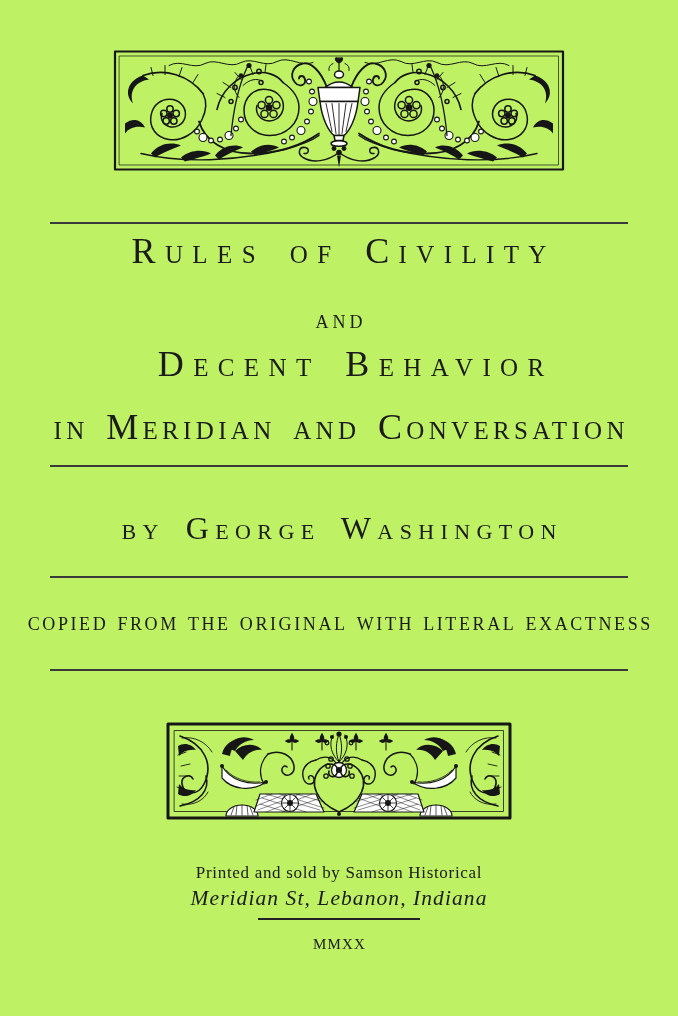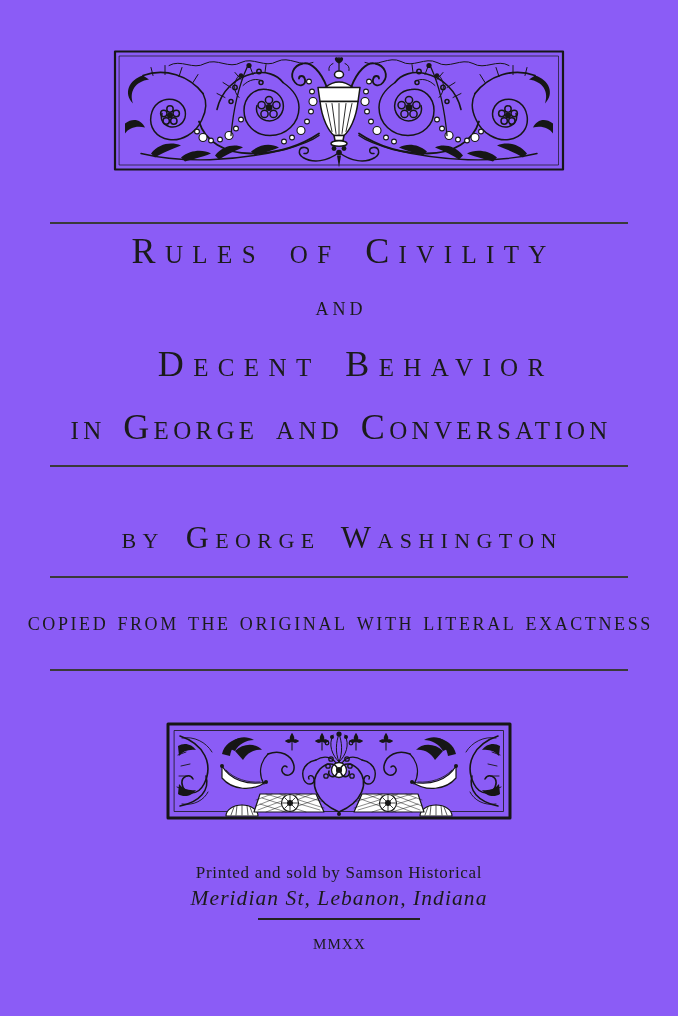--- a/index.html
+++ b/index.html
@@ -1,32 +1,32 @@
 <!DOCTYPE html>
 <html><head>
 <meta charset="utf-8">
 <style>
   html, body { margin: 0; padding: 0; background: #ffffff; }
   .page {
     position: relative;
     width: 678px; height: 1016px;
     margin: 0 auto;
-    background: #8b5cf6;
+    background: #bef264;
     font-family: "Liberation Serif", "DejaVu Serif", serif;
     color: #1b1b1b;
     overflow: hidden;
   }
   .txt { position: absolute; left: 0; width: 678px; text-align: center; white-space: nowrap; }
   .smallcaps { font-variant: small-caps; }
 
   .t1 { top: 233px; font-size: 36px; line-height: 36px; letter-spacing: .26em; text-indent: .26em; word-spacing: .18em; }
-  .conj { top: 294px; font-size: 26px; line-height: 26px; letter-spacing: .15em; text-indent: .15em; }
+  .conj { top: 307px; font-size: 26px; line-height: 26px; letter-spacing: .15em; text-indent: .15em; }
   .t2 { top: 346px; font-size: 36px; line-height: 36px; letter-spacing: .26em; text-indent: .26em; word-spacing: .18em; margin-left: 12px; }
   .t3 { top: 409px; font-size: 36px; line-height: 36px; letter-spacing: .12em; text-indent: .12em; word-spacing: .12em; }
-  .byline { top: 512px; font-size: 32px; line-height: 32px; letter-spacing: .2em; text-indent: .2em; word-spacing: .2em; margin-top: 9px; }
+  .byline { top: 512px; font-size: 32px; line-height: 32px; letter-spacing: .2em; text-indent: .2em; word-spacing: .2em; }
   .tagline { top: 609px; font-size: 26px; line-height: 26px; letter-spacing: .1em; text-indent: .1em; }
 
   .imprint-publisher { top: 861px; font-size: 17px; line-height: 24px; letter-spacing: .04em; }
   .imprint-address  { top: 886px; font-size: 21.5px; line-height: 24px; letter-spacing: .05em; font-style: italic; }
   .imprint-year     { top: 933px; font-size: 15px;  line-height: 23px; letter-spacing: .08em; text-indent: .08em; }
 
   .rule { position: absolute; left: 50px; width: 578px; height: 2px; background: #3a3a3a; }
   .rule1 { top: 222px; } .rule2 { top: 465px; } .rule3 { top: 576px; } .rule4 { top: 669px; }
   .rule-short { position: absolute; left: 258px; top: 918px; width: 162px; height: 1.5px; background: #222222; }
 
@@ -124,21 +124,21 @@
         </g>
       </g>
     </svg>
   </div>
 
   <div class="rule rule1"></div>
 
   <div class="txt t1 smallcaps">Rules of Civility</div>
   <div class="txt conj smallcaps">and</div>
   <div class="txt t2 smallcaps">Decent Behavior</div>
-  <div class="txt t3 smallcaps">in George and Conversation</div>
+  <div class="txt t3 smallcaps">in Meridian and Conversation</div>
 
   <div class="rule rule2"></div>
 
   <div class="txt byline smallcaps">by George Washington</div>
 
   <div class="rule rule3"></div>
 
   <div class="txt tagline smallcaps">copied from the original with literal exactness</div>
 
   <div class="rule rule4"></div>

